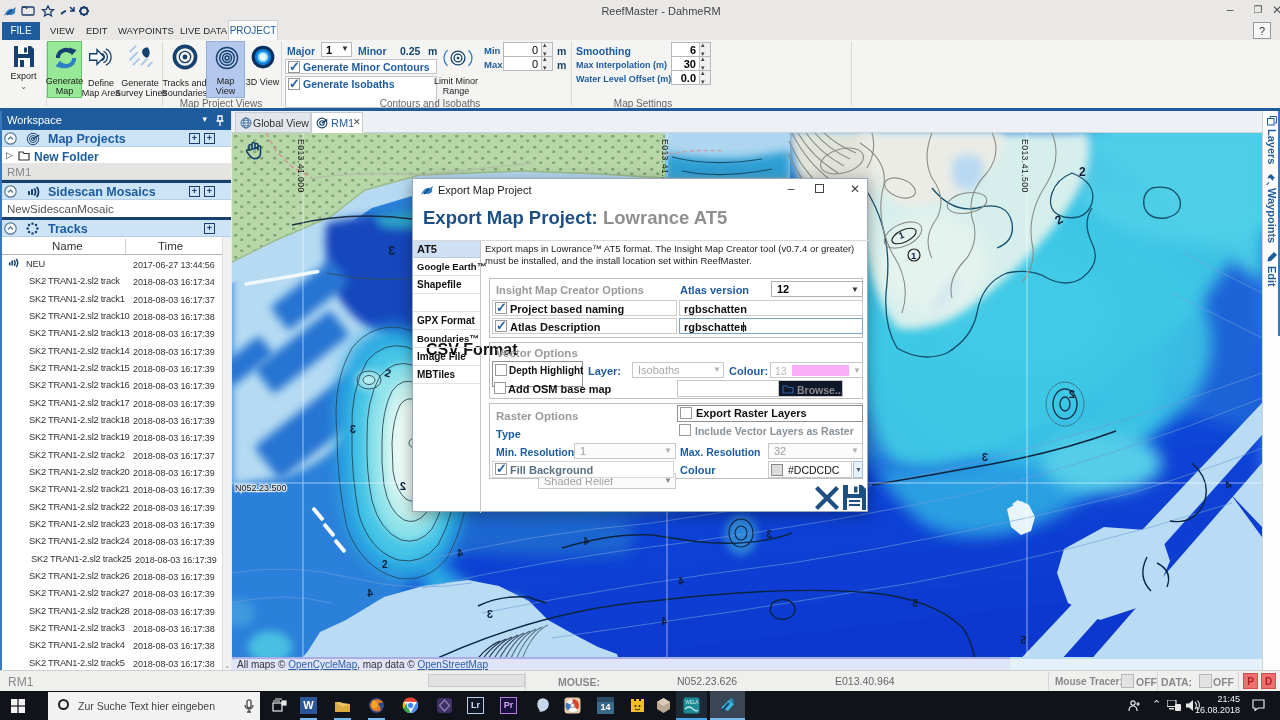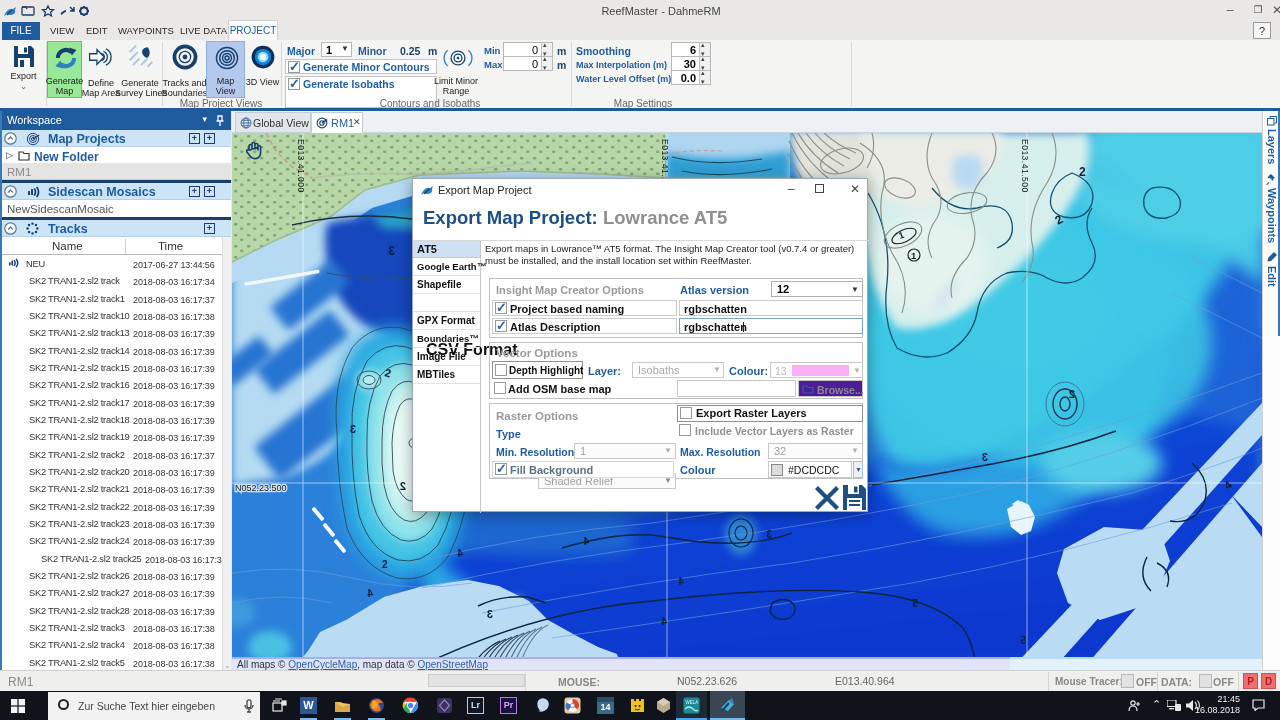--- a/index.html
+++ b/index.html
@@ -389,21 +389,21 @@
         <span style="position:absolute;left:133px;top:4.5px;font-size:9px;color:#333;letter-spacing:-0.1px;">2018-08-03 16:17:39</span>
       </div>
   <div class="abs" style="left:0;top:385px;width:222px;height:17px;white-space:nowrap;">
         <span style="position:absolute;left:29px;top:4px;font-size:9.3px;color:#333;letter-spacing:-0.25px;">SK2 TRAN1-2.sl2 track23</span>
         <span style="position:absolute;left:133px;top:4.5px;font-size:9px;color:#333;letter-spacing:-0.1px;">2018-08-03 16:17:39</span>
       </div>
   <div class="abs" style="left:0;top:402px;width:222px;height:17px;white-space:nowrap;">
         <span style="position:absolute;left:29px;top:4px;font-size:9.3px;color:#333;letter-spacing:-0.25px;">SK2 TRAN1-2.sl2 track24</span>
         <span style="position:absolute;left:133px;top:4.5px;font-size:9px;color:#333;letter-spacing:-0.1px;">2018-08-03 16:17:39</span>
       </div>
-  <div class="abs" style="left:12px;top:420px;width:254px;height:17px;white-space:nowrap;padding-left:31px;">
+  <div class="abs" style="left:2px;top:420px;width:254px;height:17px;white-space:nowrap;padding-left:31px;">
         <span style="position:absolute;left:29px;top:4px;font-size:9.3px;color:#333;letter-spacing:-0.25px;">SK2 TRAN1-2.sl2 track25</span>
         <span style="position:absolute;left:133px;top:4.5px;font-size:9px;color:#333;letter-spacing:-0.1px;">2018-08-03 16:17:39</span>
       </div>
   <div class="abs" style="left:0;top:437px;width:222px;height:17px;white-space:nowrap;">
         <span style="position:absolute;left:29px;top:4px;font-size:9.3px;color:#333;letter-spacing:-0.25px;">SK2 TRAN1-2.sl2 track26</span>
         <span style="position:absolute;left:133px;top:4.5px;font-size:9px;color:#333;letter-spacing:-0.1px;">2018-08-03 16:17:39</span>
       </div>
   <div class="abs" style="left:0;top:454px;width:222px;height:17px;white-space:nowrap;">
         <span style="position:absolute;left:29px;top:4px;font-size:9.3px;color:#333;letter-spacing:-0.25px;">SK2 TRAN1-2.sl2 track27</span>
         <span style="position:absolute;left:133px;top:4.5px;font-size:9px;color:#333;letter-spacing:-0.1px;">2018-08-03 16:17:39</span>
@@ -726,41 +726,41 @@
           <b style="position:absolute;left:17px;top:2px;font-size:11px;color:#111;">Atlas Description</b>
         </div>
     <div class="abs" style="left:189px;top:39px;width:184px;height:16px;background:#fff;border:1px solid #7aa4cc;">
           <b style="position:absolute;left:4px;top:2px;font-size:11px;color:#111;">rgbschatten</b>
           <span style="position:absolute;left:62px;top:1px;color:#000;font-weight:normal;font-size:11px;">|</span>
         </div>
   </div>
 
   <div class="abs" style="left:76px;top:163px;width:374px;height:57px;border:1px solid #c0c0c0;">
     <div class="abs" style="left:6px;top:4px;font-size:11.5px;font-weight:bold;color:#9a9a9a;">Vector Options</div>
-    <div class="abs" style="left:2px;top:18px;width:91px;height:18px;background:#fff;border:1px solid #909090;">
+    <div class="abs" style="left:2px;top:18px;width:91px;height:26px;background:#fff;border:1px solid #909090;">
           <div class="chk" style="left:2px;top:2px;"></div>
           <b style="position:absolute;left:16px;top:3px;font-size:10px;color:#111;white-space:nowrap;">Depth Highlight</b>
         </div>
     <div class="abs" style="left:98px;top:22px;font-size:11px;font-weight:bold;color:#1e5c9e;">Layer:</div>
     <div class="abs" style="left:142px;top:19px;width:92px;height:16px;background:#fff;border:1px solid #c8c8c8;">
           <span style="position:absolute;left:5px;top:1px;font-size:11px;color:#a8a8a8;">Isobaths</span>
           <span style="position:absolute;right:2px;top:2px;font-size:8px;color:#b0b0b0;">▼</span>
         </div>
     <div class="abs" style="left:239px;top:22px;font-size:11px;font-weight:bold;color:#1e5c9e;">Colour:</div>
     <div class="abs" style="left:280px;top:19px;width:93px;height:16px;background:#fff;border:1px solid #c8c8c8;">
           <span style="position:absolute;left:4px;top:2px;font-size:10.5px;color:#b8b8b8;">13</span>
           <div style="position:absolute;left:21px;top:2px;width:57px;height:11px;background:#fbaef8;"></div>
           <span style="position:absolute;right:1px;top:3px;font-size:8px;color:#b0b0b0;">▼</span>
         </div>
     <div class="abs" style="left:2px;top:38px;width:180px;height:17px;">
           <div class="chk" style="left:2px;top:1px;"></div>
           <b style="position:absolute;left:16px;top:2px;font-size:11px;color:#111;">Add OSM base map</b>
         </div>
     <div class="abs" style="left:187px;top:37px;width:119px;height:17px;background:#fff;border:1px solid #c8c8c8;"></div>
-    <div class="abs" style="left:308px;top:37px;width:65px;height:17px;background:#4c1d95;border:1px solid #c8c8c8;">
+    <div class="abs" style="left:288px;top:37px;width:65px;height:17px;background:#0f172a;border:1px solid #c8c8c8;">
           <svg style="position:absolute;left:3px;top:3px" width="12" height="10" viewBox="0 0 12 10">
             <path d="M1 2 h4 l1 1.5 h5 v5.5 h-10 z" fill="none" stroke="#2a5fa8" stroke-width="1.2"></path>
           </svg>
           <span style="position:absolute;left:18px;top:3px;font-size:10.5px;font-weight:bold;color:#8a8a8a;">Browse...</span>
         </div>
   </div>
 
   <div class="abs" style="left:76px;top:224px;width:374px;height:76px;border:1px solid #c0c0c0;">
     <div class="abs" style="left:6px;top:6px;font-size:11.5px;font-weight:bold;color:#9a9a9a;">Raster Options</div>
     <div class="abs" style="left:187px;top:1px;width:186px;height:17px;background:#fff;border:1px solid #909090;">

